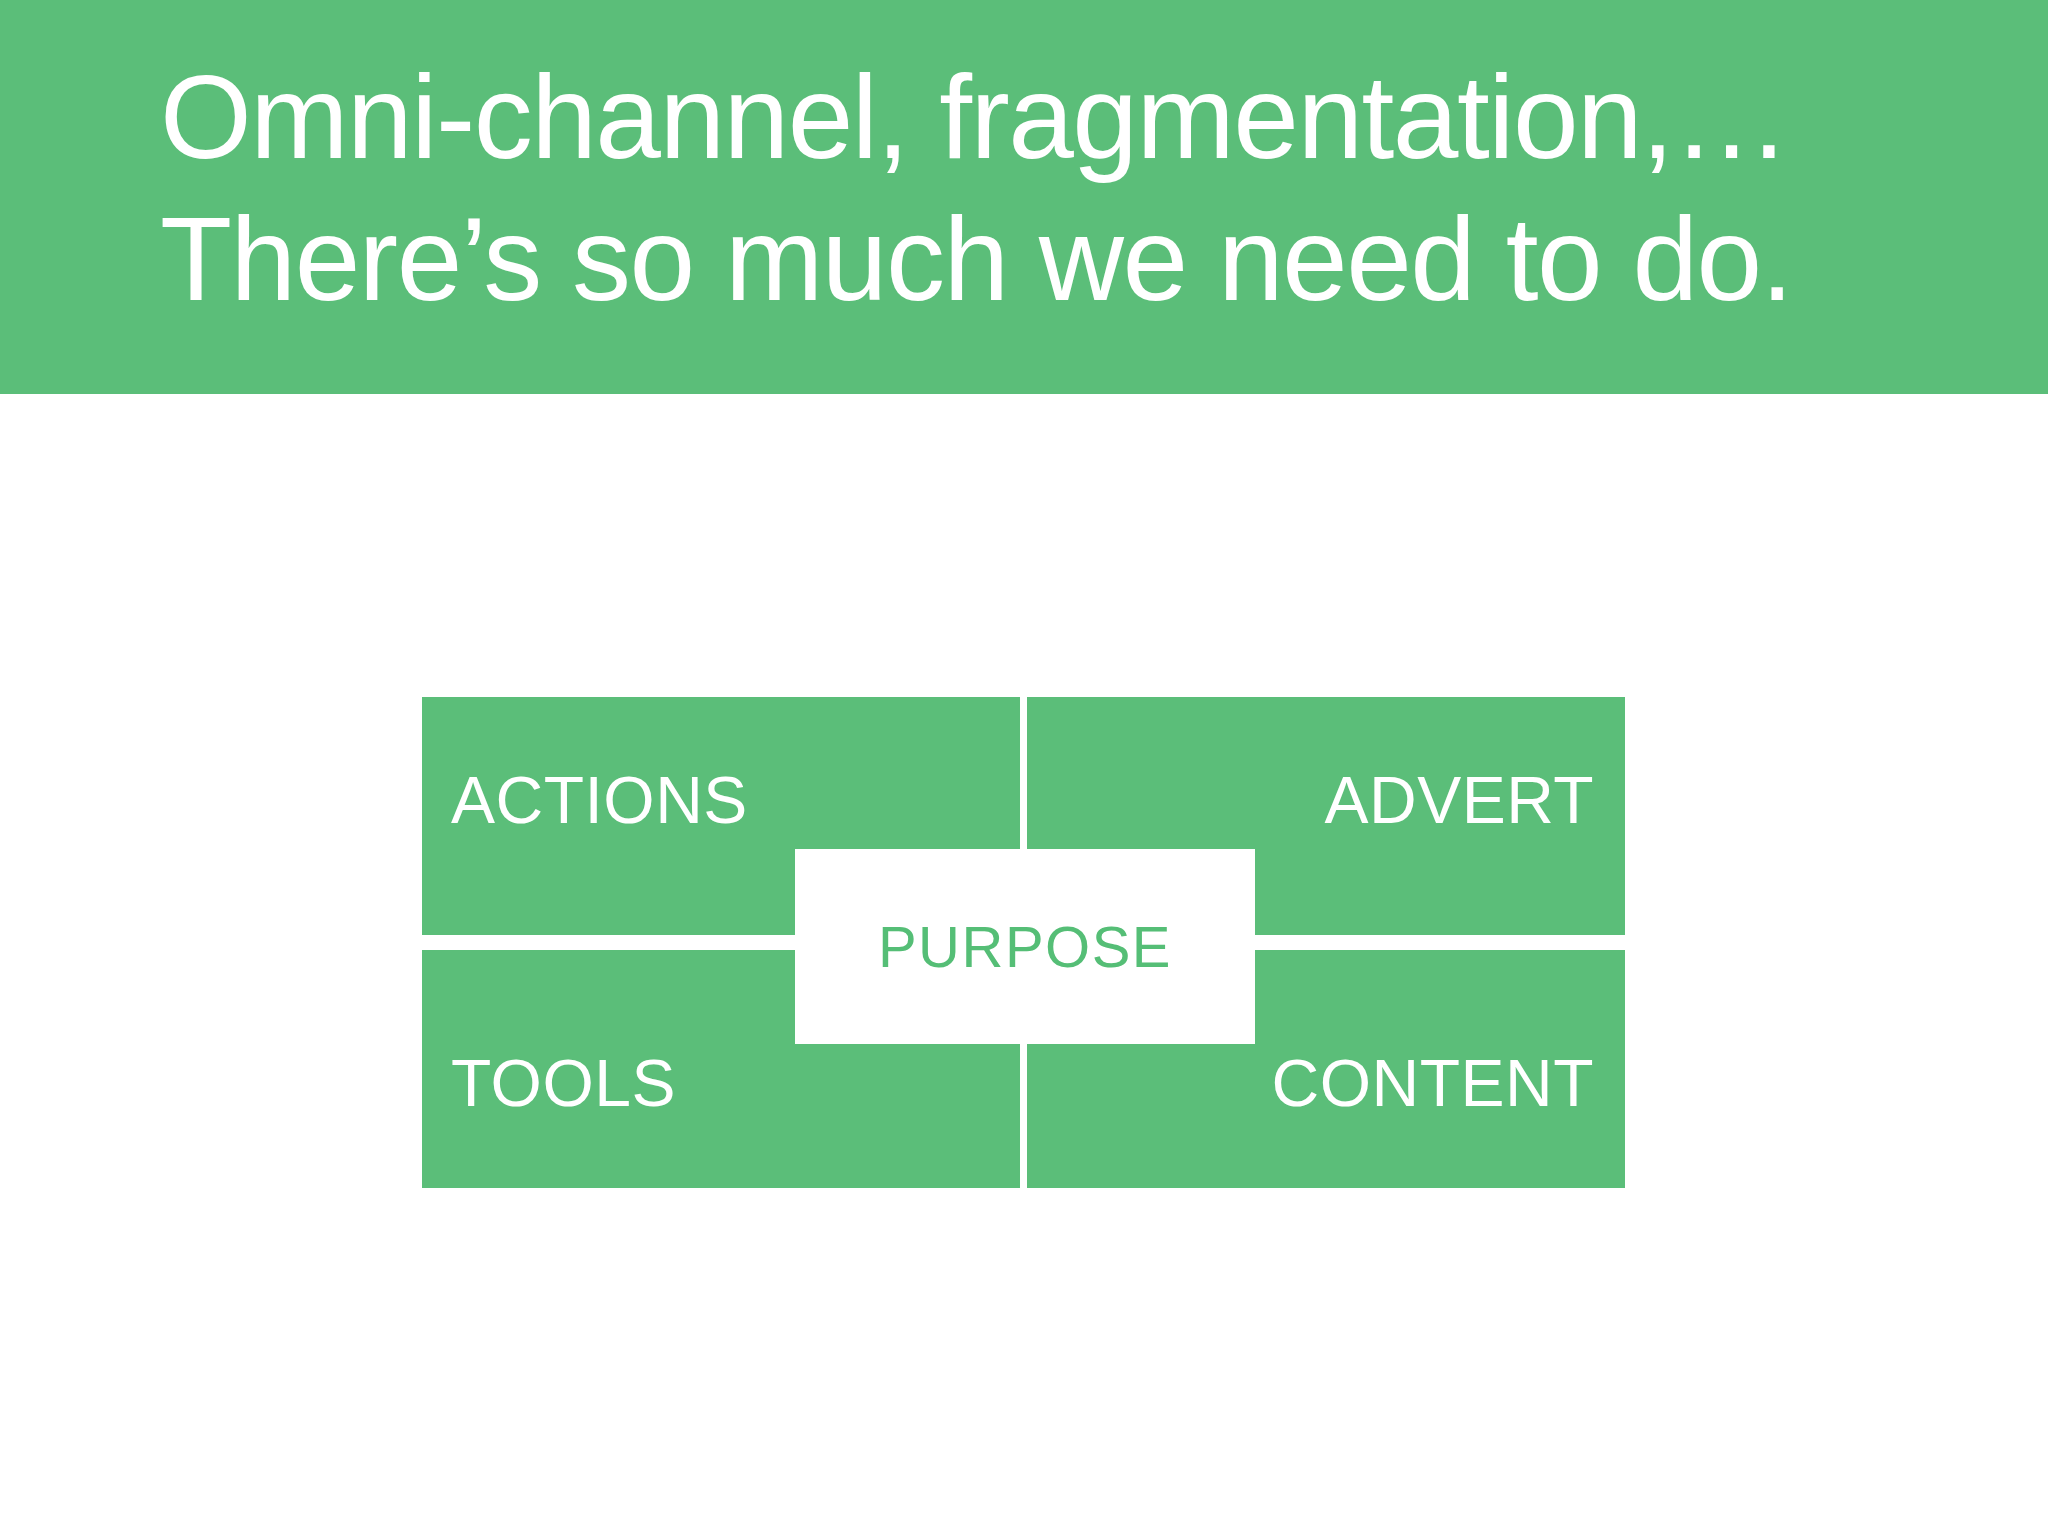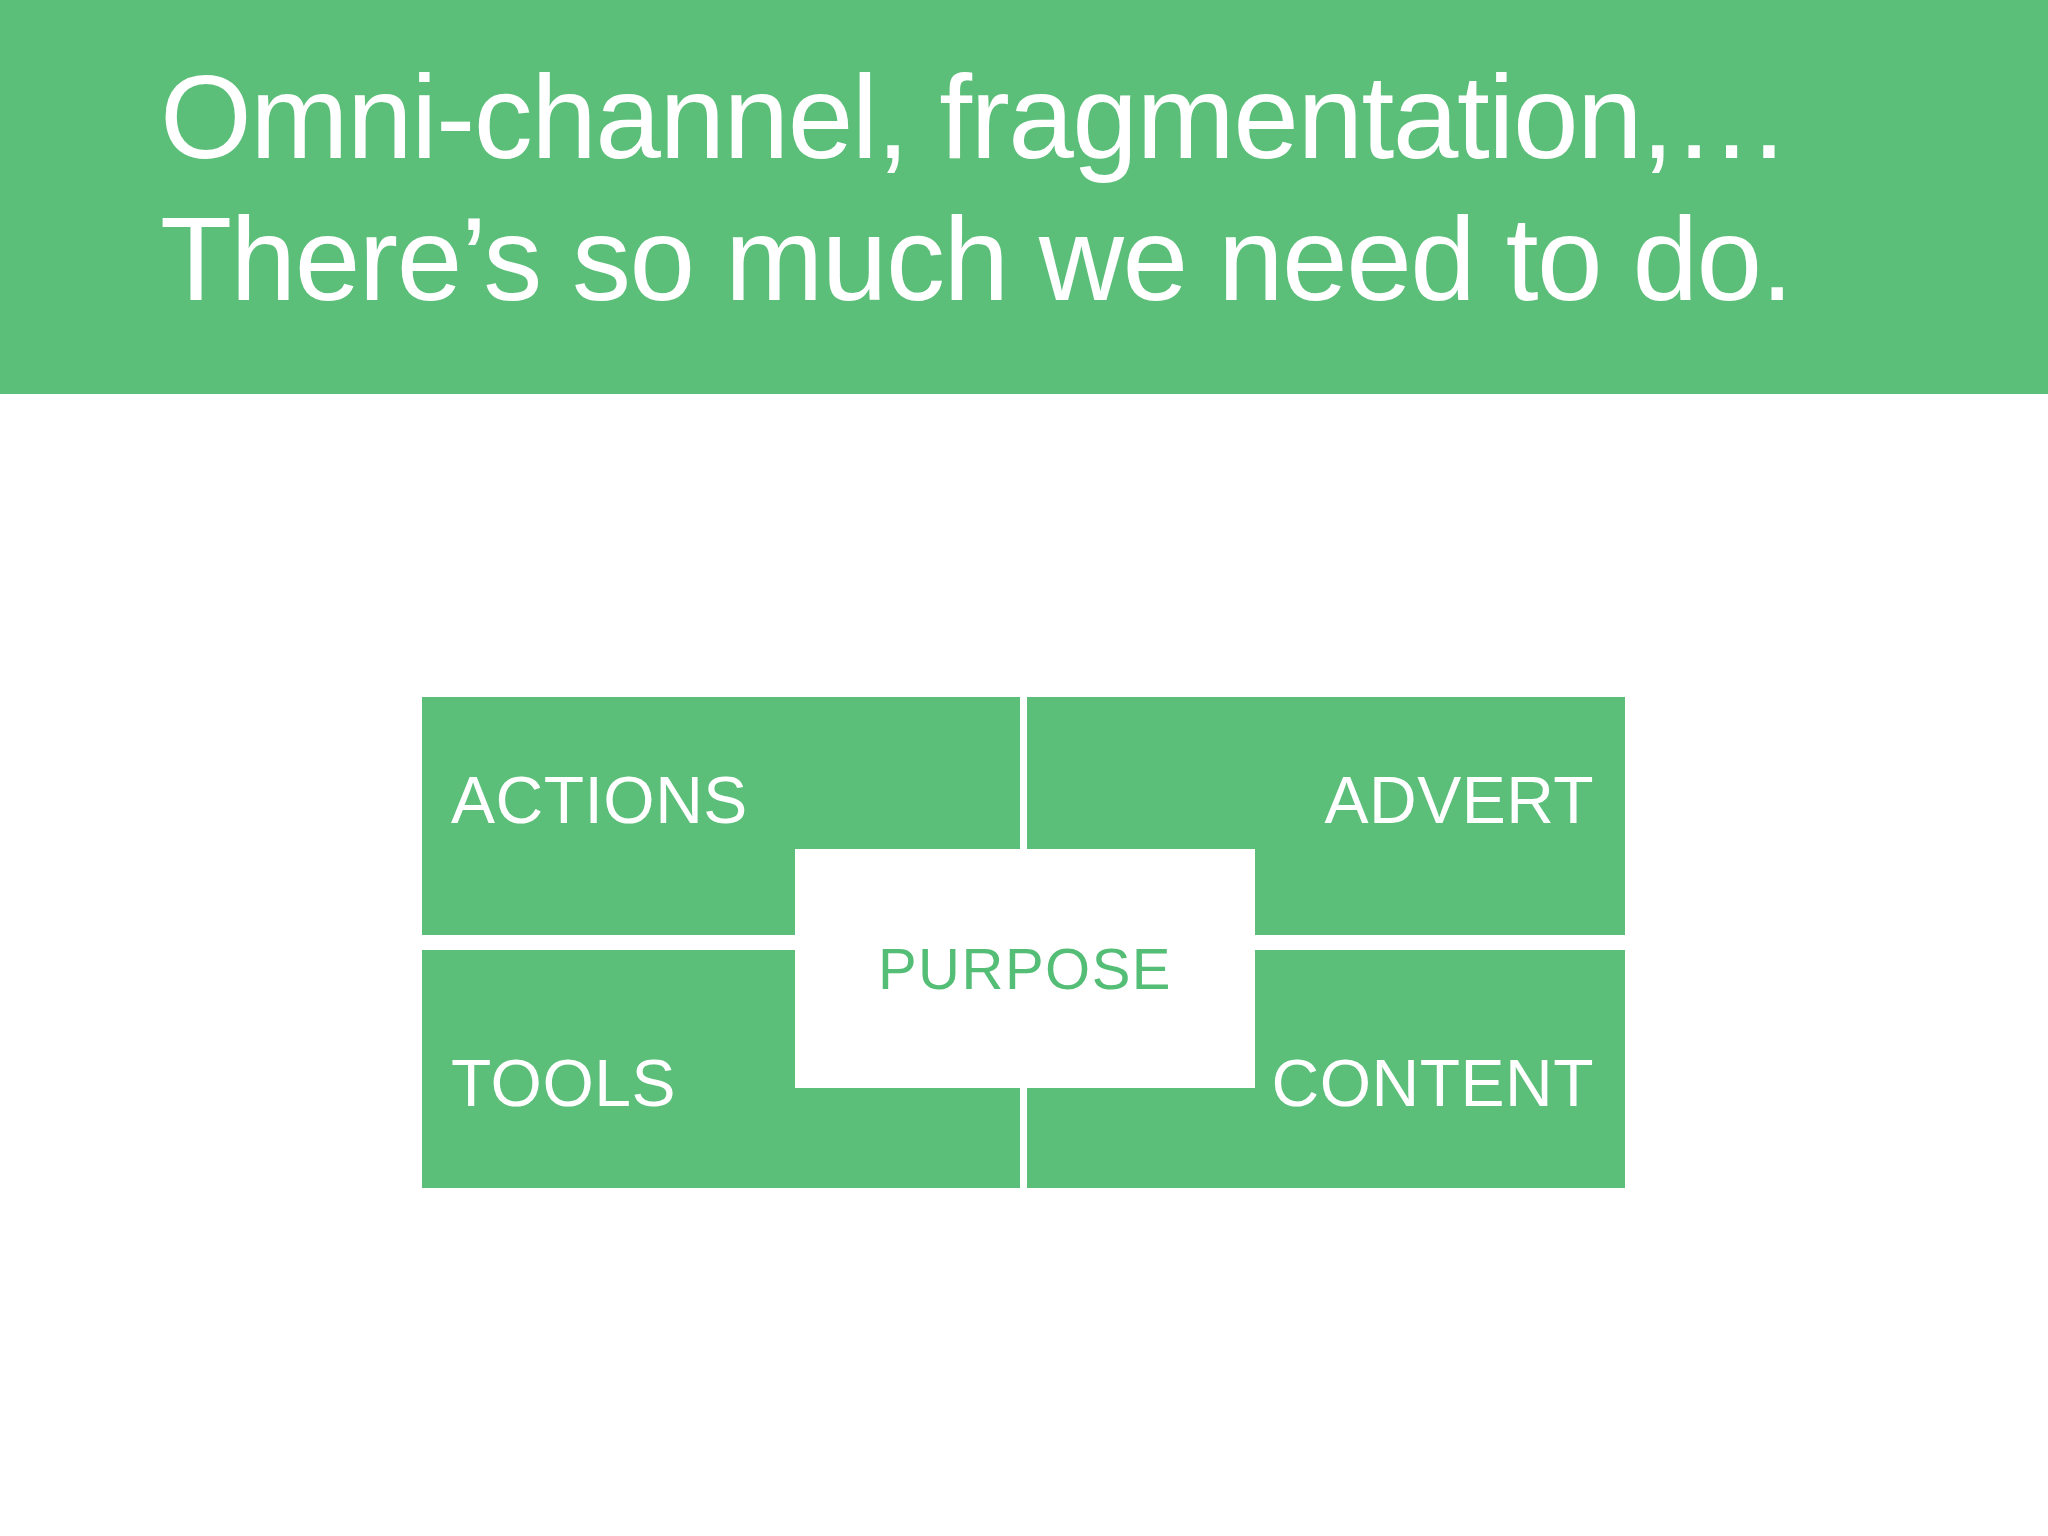--- a/index.html
+++ b/index.html
@@ -94,21 +94,21 @@
   
   #quad-content { left: 605px; top: 253px; width: 598px; height: 238px; }
   #label-content{ right: 31px; top: 100px; }
 
   
   #purpose-card {
     position: absolute;
     left: 795px;
     top: 455px;              
     width: 460px;
-    height: 239px;
+    height: 195px;
     background: #ffffff;
     display: flex;
     align-items: center;
     justify-content: center;
     z-index: 5;
   }
   #purpose-label {
     color: #55BE76;
     font-family: "Liberation Sans", sans-serif;
     font-size: 58px;

